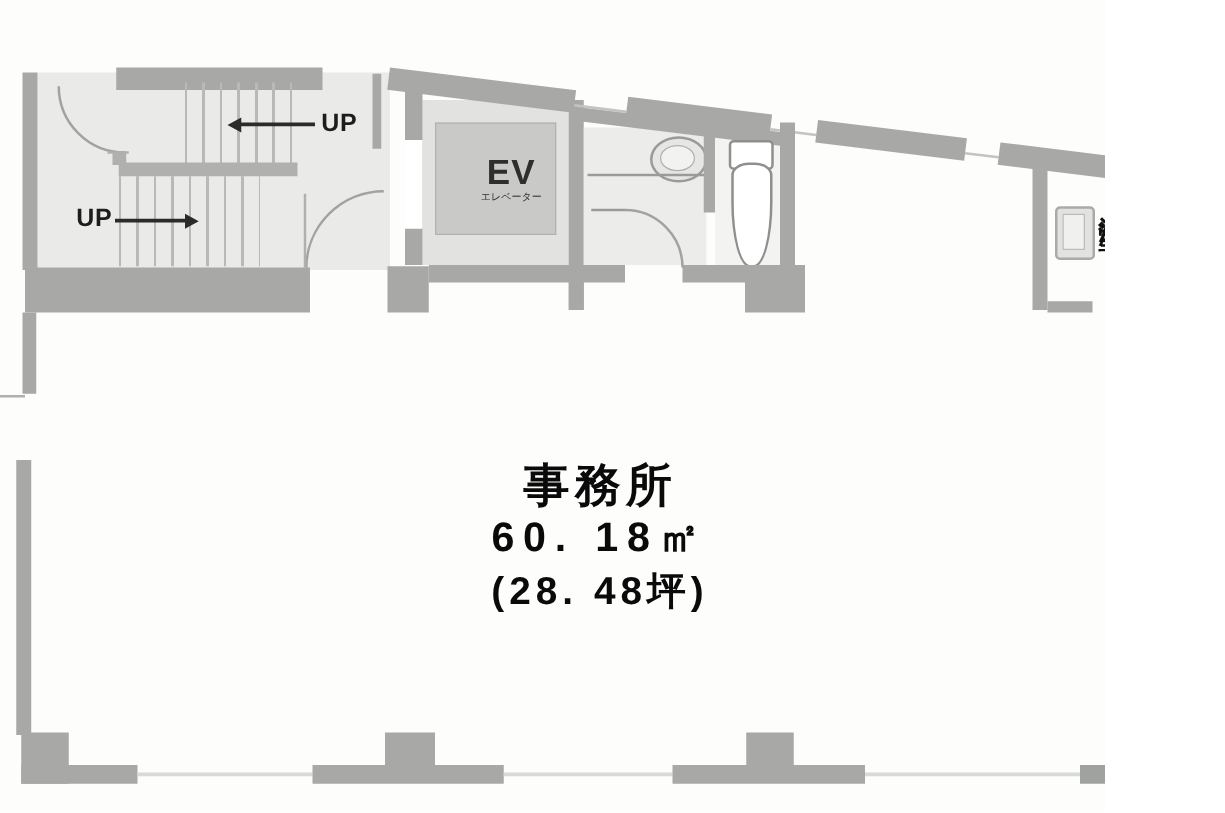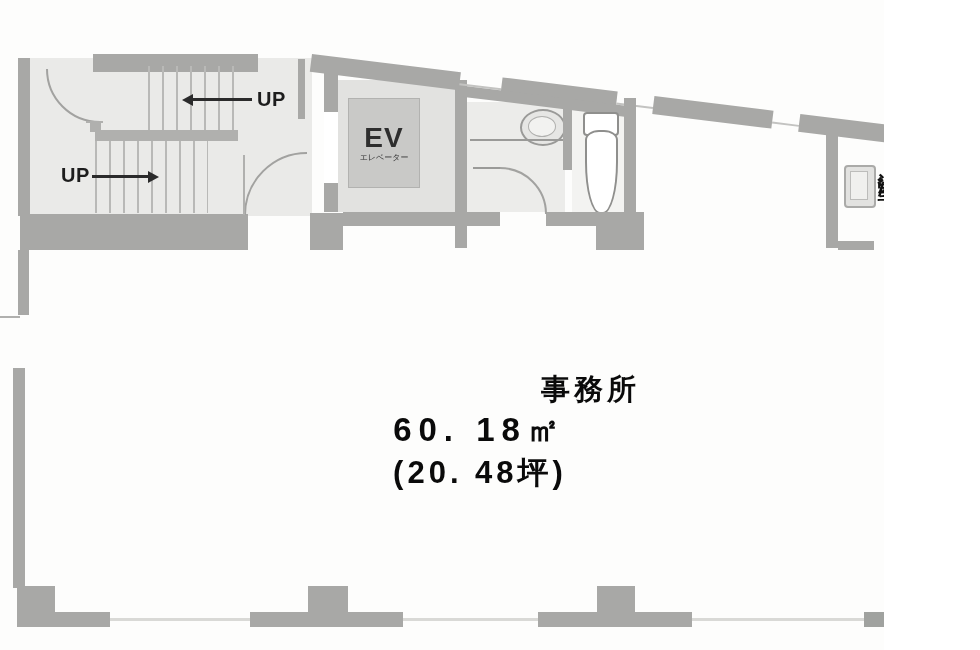--- a/index.html
+++ b/index.html
@@ -12,27 +12,27 @@
   .wd{position:absolute;background:#a0a29f;}
   .floor{position:absolute;background:#eaeae8;}
   .winline{position:absolute;background:#d9d9d6;height:3px;}
   .thinline{position:absolute;background:#9a9a98;}
   .arrowline{position:absolute;background:#2b2b2b;height:3px;}
   .tri-left{position:absolute;width:0;height:0;border-top:6px solid transparent;border-bottom:6px solid transparent;border-right:11px solid #2b2b2b;}
   .tri-right{position:absolute;width:0;height:0;border-top:6px solid transparent;border-bottom:6px solid transparent;border-left:11px solid #2b2b2b;}
   .uplabel{position:absolute;font-size:20px;font-weight:800;color:#1d1d1d;letter-spacing:0.5px;}
   .flight{position:absolute;background:repeating-linear-gradient(90deg,#b9b9b7 0 2px,rgba(0,0,0,0) 2px 14px);}
   #ev-box{position:absolute;left:348px;top:98px;width:70px;height:88px;background:#c9c9c7;border:1px solid #b2b2b0;
-    display:flex;flex-direction:column;align-items:center;justify-content:center;}
+    display:flex;flex-direction:column;align-items:center;justify-content:center;padding-left:25px;}
   #ev-label{font-size:28px;font-weight:600;color:#2e2e2e;letter-spacing:1px;line-height:1;}
   #ev-sublabel{font-size:8px;color:#2e2e2e;margin-top:0;white-space:nowrap;}
   #kitchenette-label{position:absolute;left:874px;top:156px;writing-mode:vertical-rl;text-orientation:upright;
     font-size:21px;font-weight:700;color:#111;letter-spacing:3px;}
   #office-text{position:absolute;left:320px;top:370px;width:320px;text-align:center;color:#0a0a0a;font-weight:700;}
-  #office-name{font-size:29px;letter-spacing:4px;line-height:38px;text-align:right;}
+  #office-name{font-size:37px;letter-spacing:4px;line-height:38px;}
   #office-sqm{font-size:33px;letter-spacing:7px;line-height:44px;white-space:nowrap;}
   #office-tsubo{font-size:31px;letter-spacing:4px;line-height:42px;white-space:nowrap;}
   .fixture{position:absolute;background:#fff;border:2px solid #8f8f8d;}
   svg.overlay{position:absolute;left:0;top:0;pointer-events:none;}
 </style>
 </head>
 <body>
 
 <div id="plan">
 
@@ -127,16 +127,16 @@
     <path d="M 86 122 L 103 122" fill="none" stroke="#b0b0ae" stroke-width="2"></path>
     <path d="M 245 215 A 62 62 0 0 1 307 153" fill="none" stroke="#a2a2a0" stroke-width="2"></path>
     <path d="M 244 155 L 244 215" fill="none" stroke="#b0b0ae" stroke-width="2"></path>
     <path d="M 500 168 A 46 46 0 0 1 546 214" fill="none" stroke="#a2a2a0" stroke-width="2"></path>
     <path d="M 473 168 L 500 168" fill="none" stroke="#9a9a98" stroke-width="2"></path>
   </svg>
 
   <div id="office-text">
     <div id="office-name">事務所</div>
     <div id="office-sqm">60. 18㎡</div>
-    <div id="office-tsubo">(20. 48坪)</div>
+    <div id="office-tsubo">(28. 48坪)</div>
   </div>
 
 </div>
 
 </body></html>

